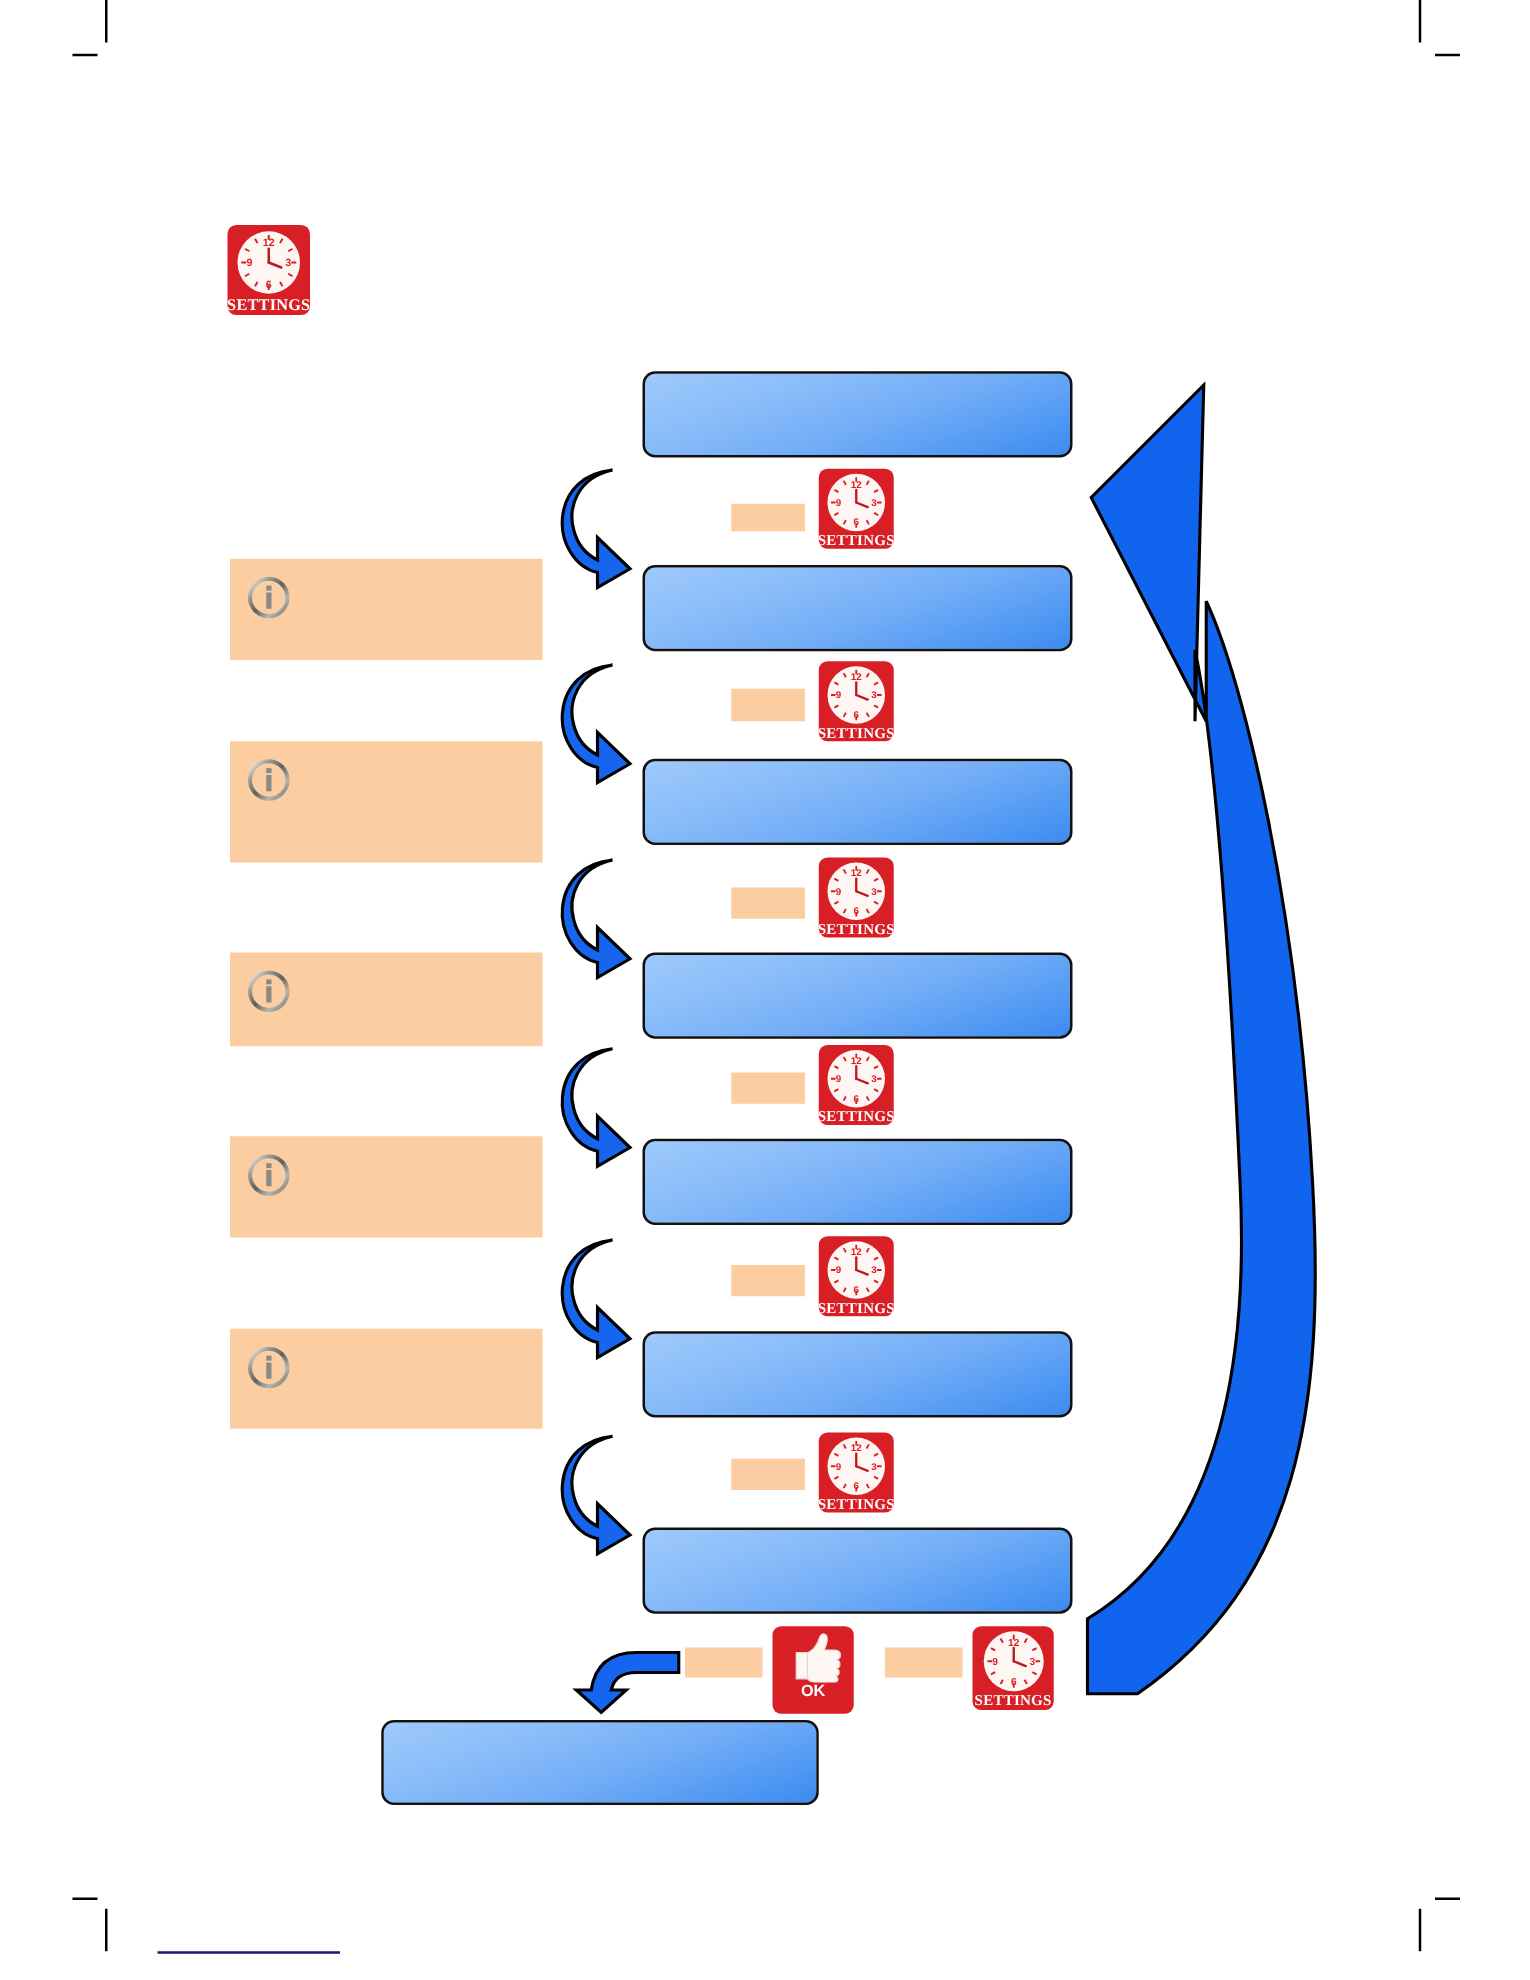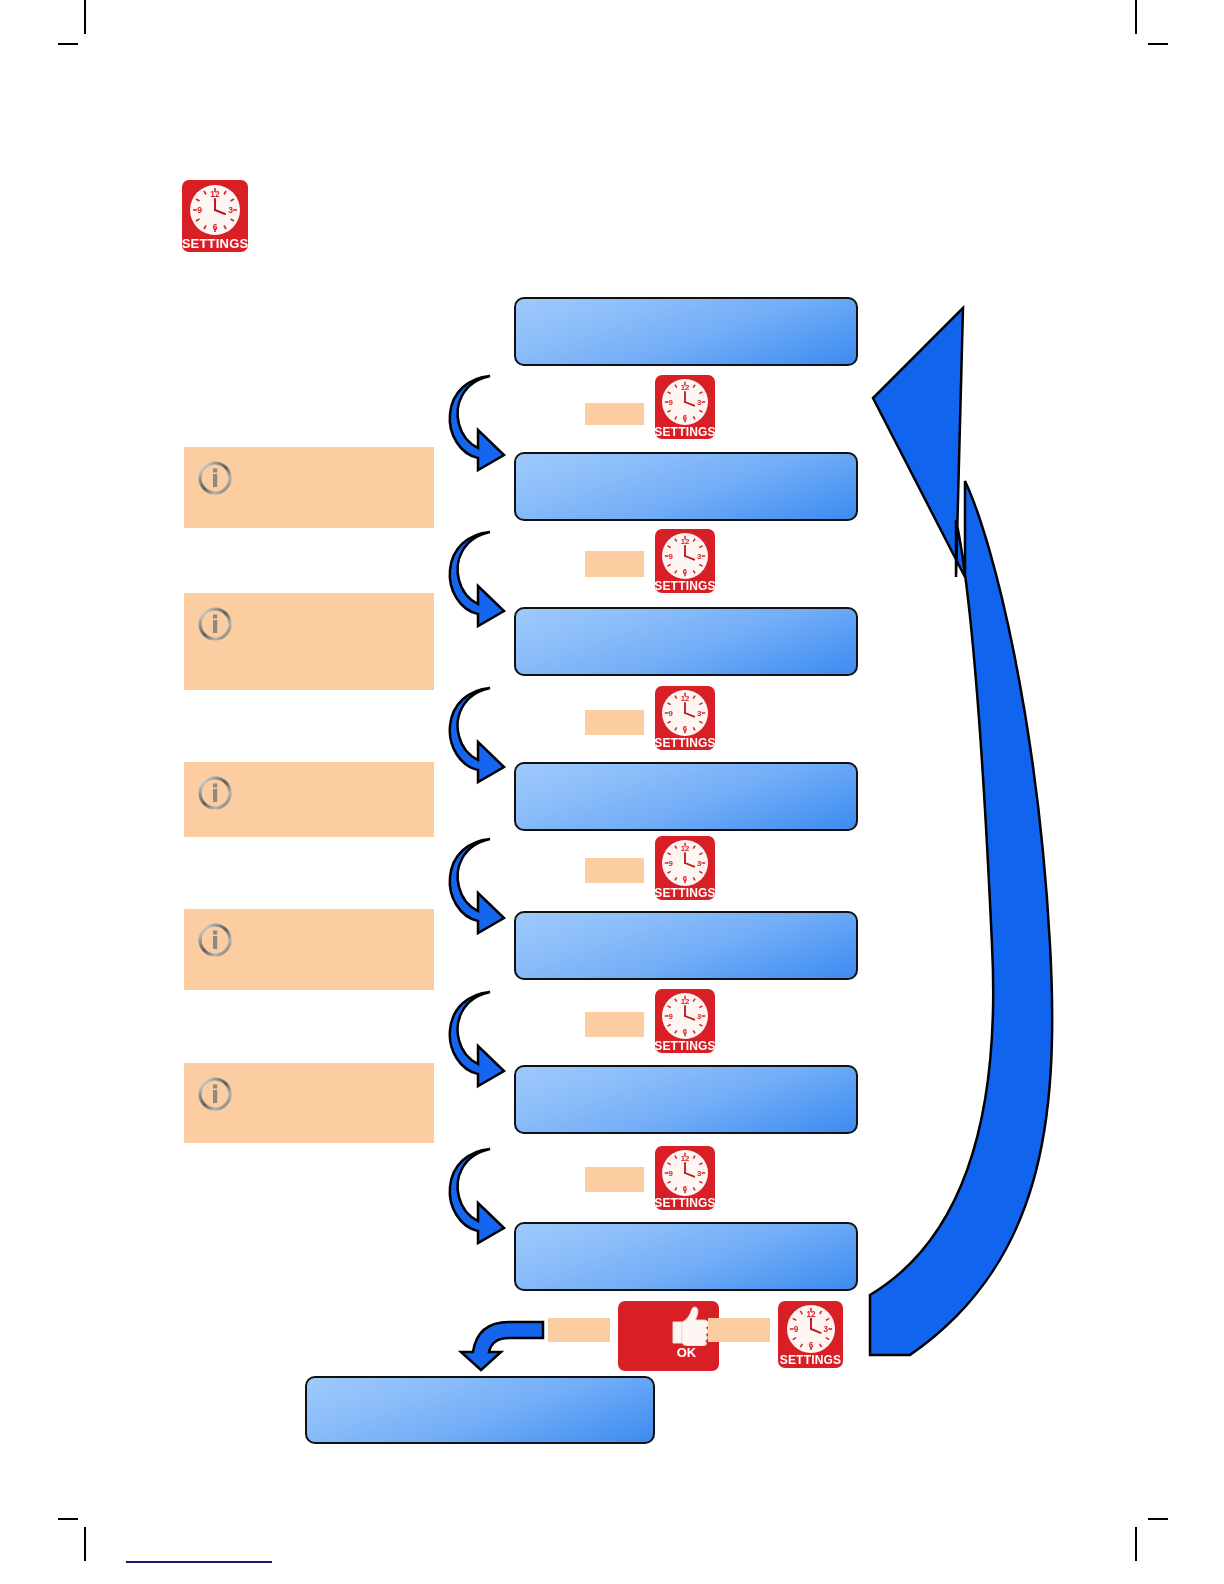--- a/index.html
+++ b/index.html
@@ -59,21 +59,21 @@
     border-radius: 50%;
     background: #fdf6f2;
     box-sizing: border-box;
   }
   .settings-icon .clock svg { display: block; }
   .settings-icon .sticker-label {
     color: #ffffff;
     font-weight: bold;
     letter-spacing: 0.2px;
     line-height: 1;
-    font-family: Liberation Sans, sans-serif;
+    font-family: Liberation Serif, serif;
     white-space: nowrap;
   }
 
   
   .ok-icon {
     position: absolute;
     background: #d91f26;
     border-radius: 7px;
     display: flex;
     flex-direction: column;
@@ -486,21 +486,21 @@
   </svg>
   <svg class="arrow-svg" style="left:448px; top:988px;" width="60" height="100" viewBox="0 0 60 100" aria-hidden="true">
     <path d="M42,4 C14,10 6,34 11,52 C14,64 22,72 30,76 L30,58 L56,83 L30,98 L30,86 C12,82 0,62 2,42 C4,20 20,6 42,4 Z"></path>
   </svg>
   <svg class="arrow-svg" style="left:448px; top:1145px;" width="60" height="100" viewBox="0 0 60 100" aria-hidden="true">
     <path d="M42,4 C14,10 6,34 11,52 C14,64 22,72 30,76 L30,58 L56,83 L30,98 L30,86 C12,82 0,62 2,42 C4,20 20,6 42,4 Z"></path>
   </svg>
 
   <div class="peach-chip" style="left:548px; top:1318px; width:62px; height:24px;"></div>
 
-  <div class="ok-icon" style="left:618px; top:1301px; width:65px; height:67px; padding-top:3px;padding-left:36px;">
+  <div class="ok-icon" style="left:618px; top:1301px; width:65px; height:67px; padding-top:3px;">
     <svg class="thumb" width="46" height="42" viewBox="0 0 46 42" aria-hidden="true">
       <path d="M9,18 L18,18 L18,39 L9,39 Z" fill="#fdf6f2" stroke="#e9ded8" stroke-width="1"></path>
       <path d="M18,18 C21,17 24,14 26,10 C27.5,6.5 28,3 30.5,3 C33.5,3 34.5,6 33.5,10 C33,12.5 32,14.5 31.5,16 L40,16 C43,16 44.5,18 44.5,20 C44.5,22 43,23.5 41,23.8 C43,24.2 44,25.6 44,27.3 C44,29 42.8,30.3 41,30.7 C42.6,31.2 43.4,32.4 43.4,33.8 C43.4,35.3 42.3,36.5 40.6,36.8 C41.9,37.4 42.4,38.4 42.4,39.4 C42.4,40.8 41.2,41.9 39.3,41.9 L24,41.9 C21,41.9 18,40.5 18,38 Z" fill="#fdf6f2" stroke="#e4d6cf" stroke-width="0.9" stroke-linejoin="round"></path>
     </svg>
     <div class="sticker-label" style="font-size:13px;margin-top:0px;">OK</div>
   </div>
 
   <div class="peach-chip" style="left:708px; top:1318px; width:62px; height:24px;"></div>
 
   <div class="settings-icon" style="left:778px; top:1301px; width:65px; height:67px; padding-top:4px;">

